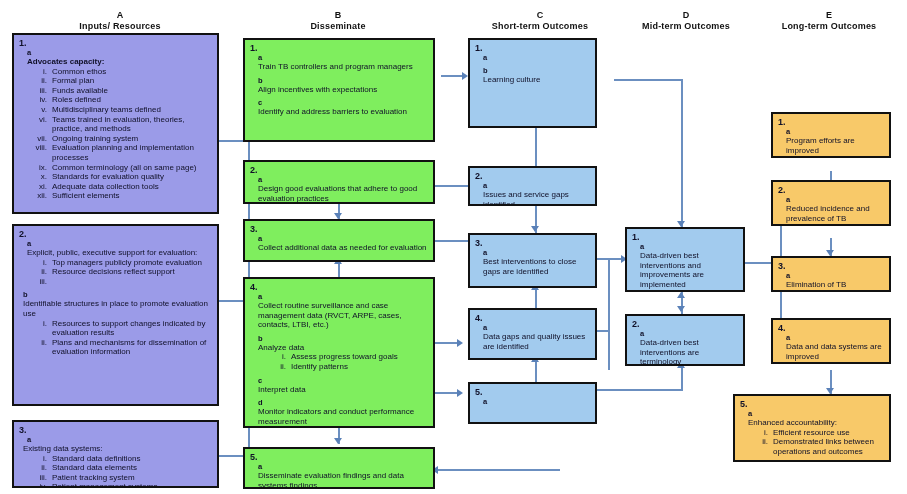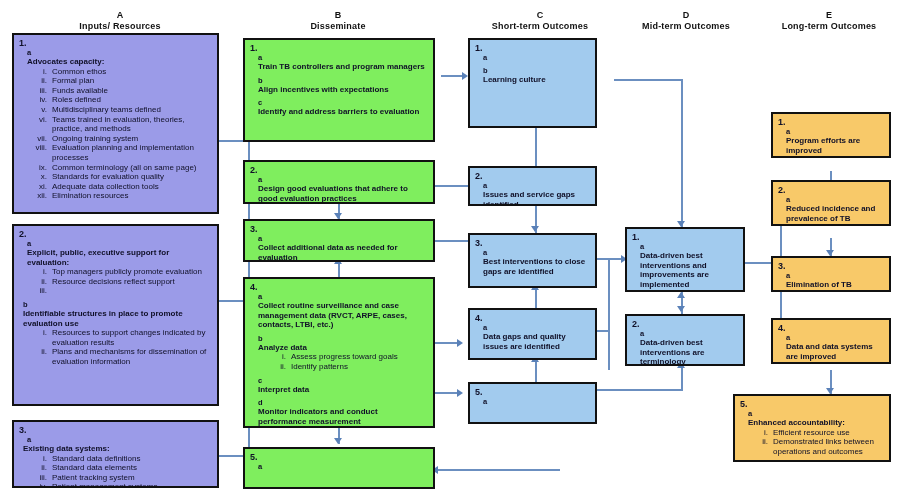--- a/index.html
+++ b/index.html
@@ -12,21 +12,21 @@
 
   .box{position:absolute;box-sizing:border-box;border:2px solid #111;padding:3px 5px 4px 5px;
        font-size:8px;line-height:9.6px;color:#101028;overflow:hidden;}
   .box.purple{background:#9b9be8;}
   .box.green{background:#7fee5e;}
   .box.blue{background:#a2cbee;}
   .box.orange{background:#f8c969;}
 
   .num{font-weight:bold;font-size:9px;line-height:10px;display:block;margin:0 0 1px 0;}
   .sub{font-weight:bold;font-size:7.5px;line-height:8px;display:block;margin:0 0 0 8px;}
-  .txt{display:block;margin:0 0 0 8px;font-weight:bold;}
+  .txt{display:block;margin:0 0 0 8px;}
   .gap{display:block;height:5px;}
 
   ul.roman{list-style:none;margin:0 0 0 8px;padding:0;}
   ul.roman li{display:flex;margin:0;padding:0;line-height:9.6px;}
   ul.roman li .rn{flex:0 0 20px;text-align:right;padding-right:5px;}
   ul.roman li .rt{flex:1 1 auto;}
 
   
   .ln{position:absolute;background:#6b8fc0;}
   .lnh{height:1.6px;}
@@ -187,21 +187,21 @@
       <li>
           <span class="rn">x.</span>
           <span class="rt">Standards for evaluation quality</span>
         </li>
       <li>
           <span class="rn">xi.</span>
           <span class="rt">Adequate data collection tools</span>
         </li>
       <li>
           <span class="rn">xii.</span>
-          <span class="rt">Elimination resources</span>
+          <span class="rt">Sufficient elements</span>
         </li>
     </ul>
   </div>
 
   <div class="box purple" style="left:12px;top:224px;width:207px;height:182px;">
     <span class="num">2.</span>
     <span class="sub">a</span>
     <span class="txt">Explicit, public, executive support for evaluation:</span>
     <ul class="roman">
       <li>
@@ -301,20 +301,21 @@
     <span class="sub">c</span>
     <span class="txt">Interpret data</span>
     <span class="gap"></span>
     <span class="sub">d</span>
     <span class="txt">Monitor indicators and conduct performance measurement</span>
   </div>
 
   <div class="box green" style="left:243px;top:447px;width:192px;height:42px;">
     <span class="num">5.</span>
     <span class="sub">a</span>
+    <span class="txt">Disseminate evaluation findings and data systems findings</span>
   </div>
 
   <div class="box blue" style="left:468px;top:38px;width:129px;height:90px;">
     <span class="num">1.</span>
     <span class="sub">a</span>
     <span class="gap"></span>
     <span class="sub">b</span>
     <span class="txt">Learning culture</span>
   </div>
 

